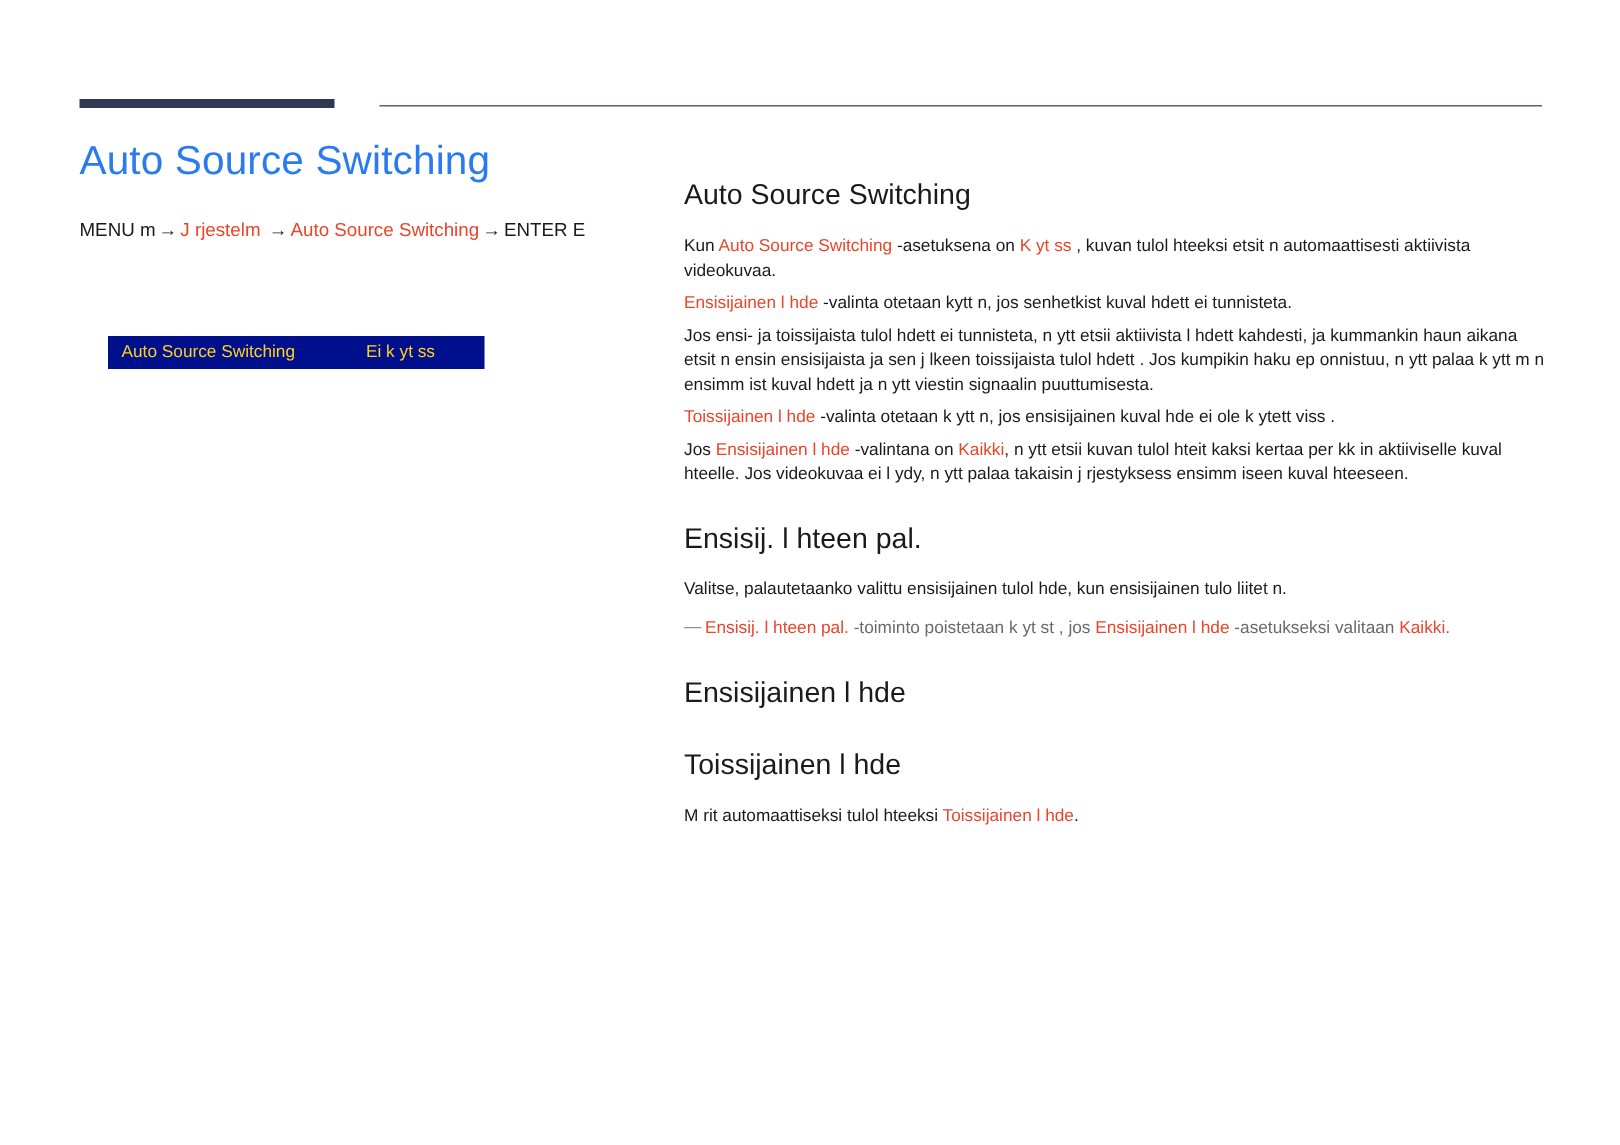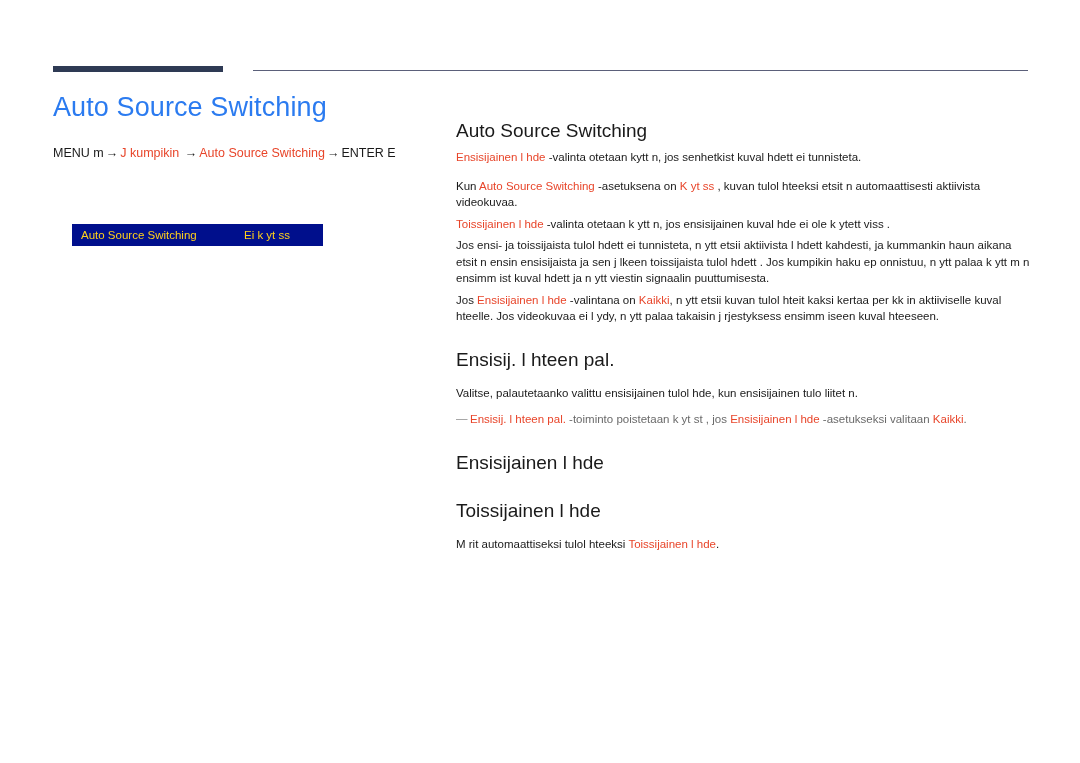--- a/index.html
+++ b/index.html
@@ -176,39 +176,39 @@
 
   <div class="header-rules">
     <div class="rule-thick"></div>
     <div class="rule-thin"></div>
   </div>
 
   <div class="left-col">
     <h1 class="page-title">Auto Source Switching</h1>
 
     <div class="menu-path">
-      <span>MENU m</span><span class="arrow">→</span><span class="accent">J kumpikin </span><span class="arrow">→</span><span class="accent">Auto Source Switching</span><span class="arrow">→</span><span>ENTER E</span>
+      <span>MENU m</span><span class="arrow">→</span><span class="accent">J rjestelm </span><span class="arrow">→</span><span class="accent">Auto Source Switching</span><span class="arrow">→</span><span>ENTER E</span>
     </div>
   </div>
 
   <div class="osd-box">
     <span class="osd-label">Auto Source Switching</span>
     <span class="osd-value">Ei k yt ss </span>
   </div>
 
 
   <div class="right-col">
 
     <div id="sections-host">
         <div class="sec-block">
           <h2 class="sec-heading">Auto Source Switching</h2>
+          <p class="body-par"><span>Kun </span><span class="accent">Auto Source Switching</span><span> -asetuksena on </span><span class="accent">K yt ss </span><span>, kuvan tulol hteeksi etsit  n automaattisesti aktiivista videokuvaa.</span></p>
           <p class="body-par tight"><span class="accent">Ensisijainen l hde</span><span> -valinta otetaan kytt  n, jos senhetkist  kuval hdett  ei tunnisteta.</span></p>
-          <p class="body-par"><span>Kun </span><span class="accent">Auto Source Switching</span><span> -asetuksena on </span><span class="accent">K yt ss </span><span>, kuvan tulol hteeksi etsit  n automaattisesti aktiivista videokuvaa.</span></p>
+          <p class="body-par tight"><span>Jos ensi- ja toissijaista tulol hdett  ei tunnisteta, n ytt  etsii aktiivista l hdett  kahdesti, ja kummankin haun aikana etsit  n ensin ensisijaista ja sen j lkeen toissijaista tulol hdett . Jos kumpikin haku ep onnistuu, n ytt  palaa k ytt m  n ensimm ist  kuval hdett  ja n ytt  viestin signaalin puuttumisesta.</span></p>
           <p class="body-par tight"><span class="accent">Toissijainen l hde</span><span> -valinta otetaan k ytt  n, jos ensisijainen kuval hde ei ole k ytett viss .</span></p>
-          <p class="body-par tight"><span>Jos ensi- ja toissijaista tulol hdett  ei tunnisteta, n ytt  etsii aktiivista l hdett  kahdesti, ja kummankin haun aikana etsit  n ensin ensisijaista ja sen j lkeen toissijaista tulol hdett . Jos kumpikin haku ep onnistuu, n ytt  palaa k ytt m  n ensimm ist  kuval hdett  ja n ytt  viestin signaalin puuttumisesta.</span></p>
           <p class="body-par tight"><span>Jos </span><span class="accent">Ensisijainen l hde</span><span> -valintana on </span><span class="accent">Kaikki</span><span>, n ytt  etsii kuvan tulol hteit  kaksi kertaa per kk in aktiiviselle kuval hteelle. Jos videokuvaa ei l ydy, n ytt  palaa takaisin j rjestyksess  ensimm iseen kuval hteeseen.</span></p>
         </div>
         <div class="sec-block">
           <h2 class="sec-heading">Ensisij. l hteen pal.</h2>
           <p class="body-par"><span>Valitse, palautetaanko valittu ensisijainen tulol hde, kun ensisijainen tulo liitet  n.</span></p>
           <p class="note-line"><span class="note-mark">—</span><span class="accent">Ensisij. l hteen pal.</span><span class="muted"> -toiminto poistetaan k yt st , jos </span><span class="accent">Ensisijainen l hde</span><span class="muted"> -asetukseksi valitaan </span><span class="accent">Kaikki</span><span class="muted">.</span></p>
         </div>
         <div class="sec-block">
           <h2 class="sec-heading">Ensisijainen l hde</h2>
         </div>

